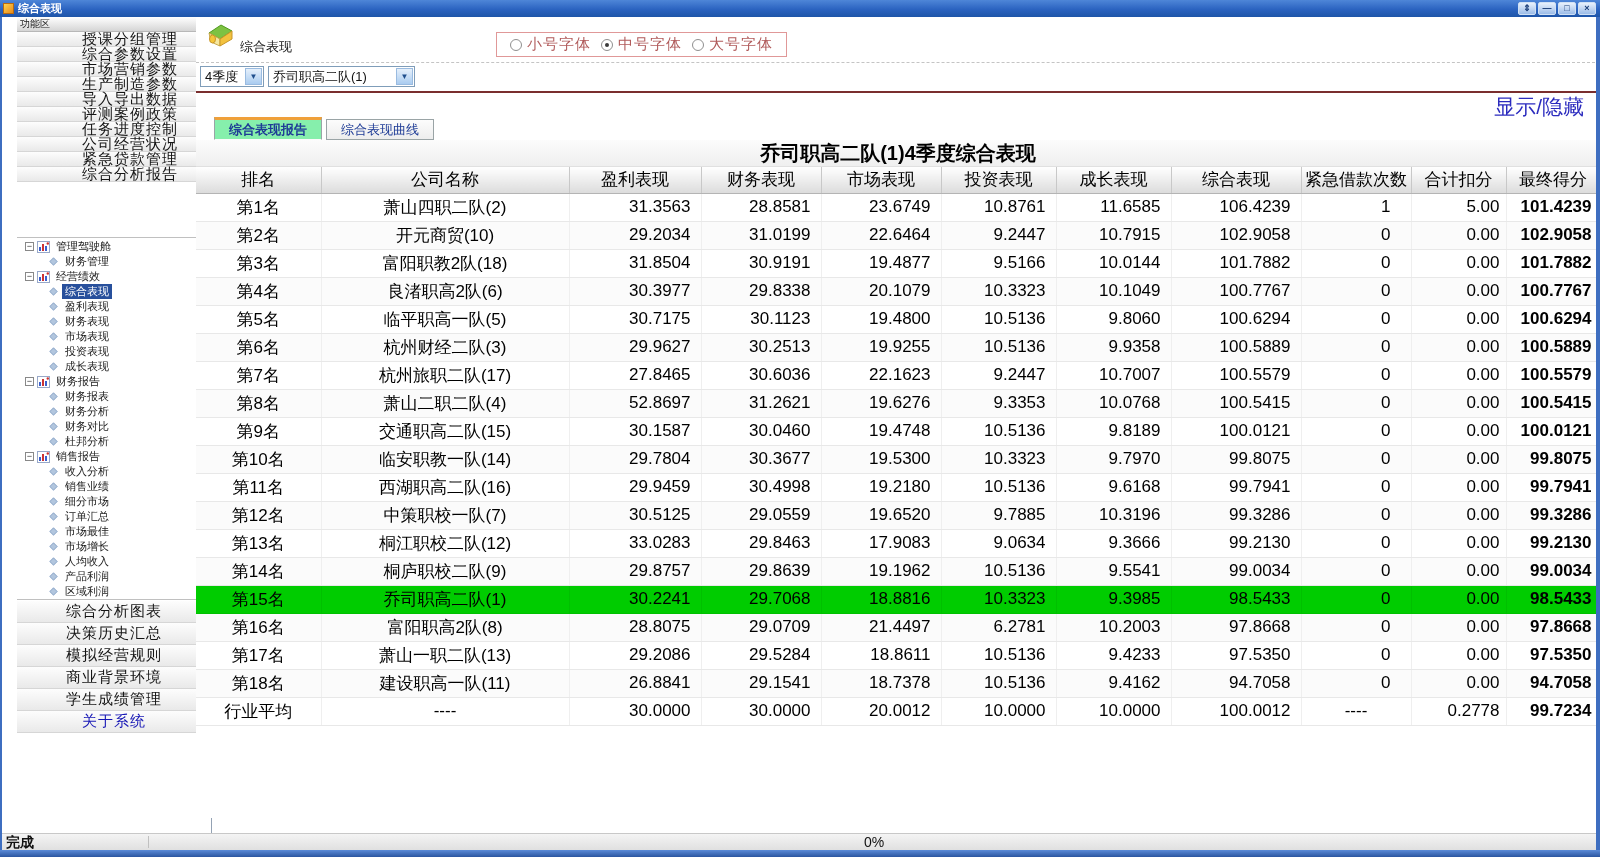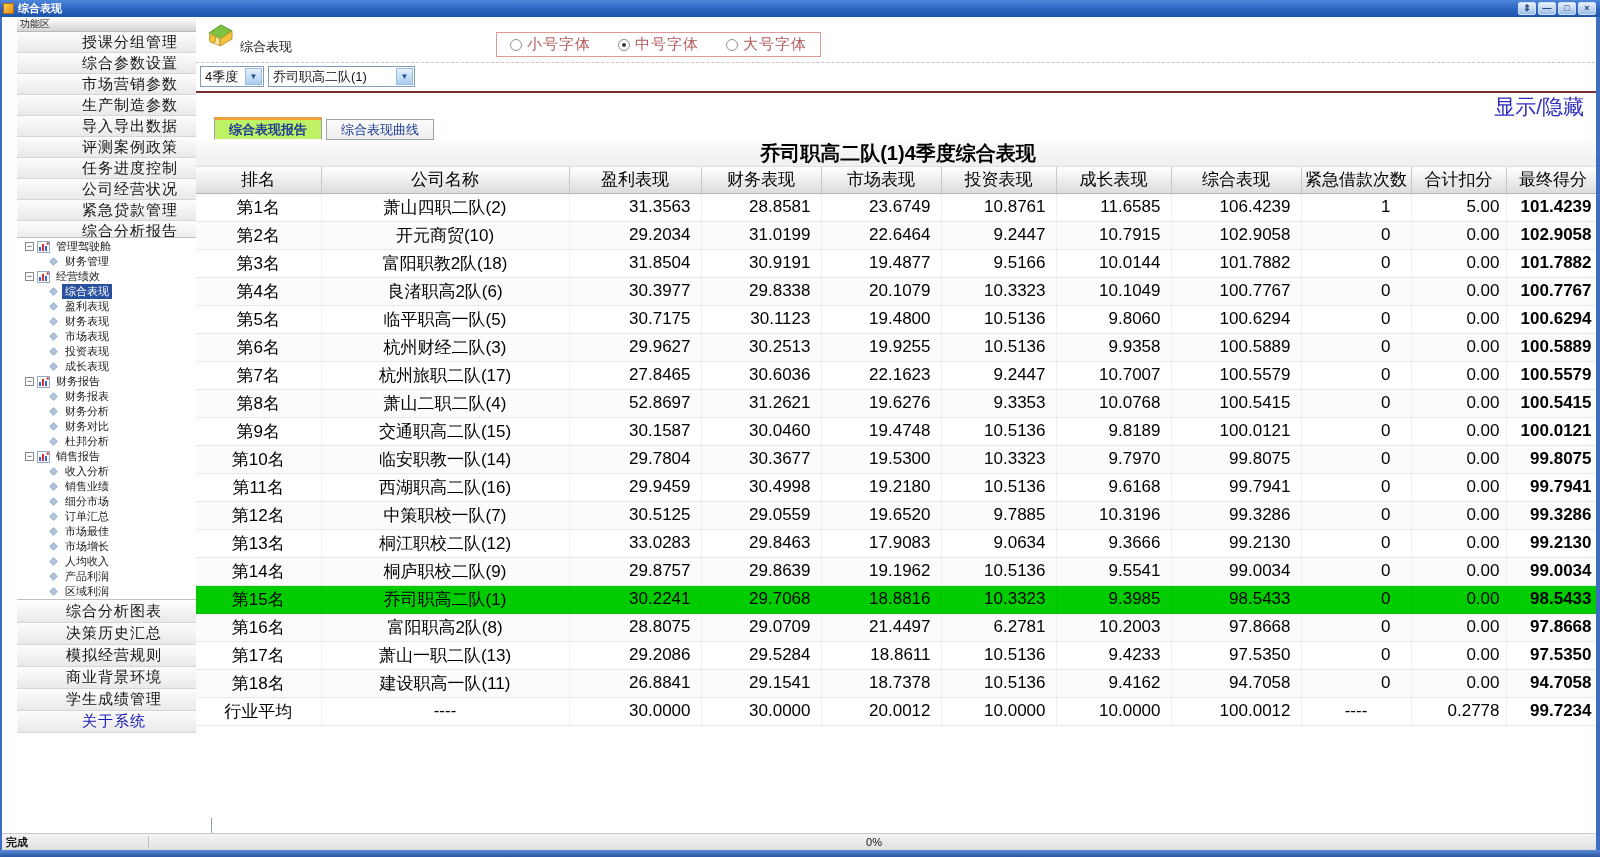--- a/index.html
+++ b/index.html
@@ -22,21 +22,21 @@
     color:#173a74; background:linear-gradient(180deg,#e8f1fc,#9cbce8);
     border:1px solid #cfe0f4; border-radius:2px; cursor:default; }
   
   .sidebar { position:absolute; left:17px; top:17px; width:195px; height:816px;
     background:#fff; border-right:1px solid #94a2b4; }
   .sb-header { height:15px; background:linear-gradient(180deg,#ffffff,#d5d5d5);
     border-bottom:1px solid #b8b8b8; font-size:10px; color:#222;
     display:flex; align-items:center; padding:0 3px; }
   .sb-collapse { margin-left:auto; width:11px; height:11px; font-size:8px; line-height:9px;
     text-align:center; color:#333; border:1px solid #aaa; background:#f4f4f4; }
-  .nav-top .nav-item { height:21px;padding-left:32px; }
+  .nav-top .nav-item { height:15px;padding-left:32px; }
   .nav-item { display:flex; align-items:center; justify-content:center;
     font-size:15px; color:#141414; letter-spacing:1px;
     background:linear-gradient(180deg,#fdfdfd,#e9e9e9);
     border-bottom:1px solid #d6d6d6; cursor:default; }
   .tree-panel { position:absolute; left:0; top:220px; width:194px; height:363px;
     background:#fff; border-top:1px solid #c0c0c0; border-bottom:1px solid #c0c0c0; overflow:hidden; }
   .tree { position:absolute; left:0; top:1px; right:13px; bottom:0; overflow:hidden; }
   .tree-row { height:15px; display:flex; align-items:center; font-size:11px; color:#1a1a1a; white-space:nowrap; }
   .tree-row.parent { padding-left:8px; }
   .tree-row.child  { padding-left:31px; }
@@ -56,41 +56,41 @@
   .sthumb { position:absolute; left:0; right:0; top:14px; height:48px;
     background:linear-gradient(90deg,#fafafa,#d8d8d8); border:1px solid #adadad; }
   .nav-bottom { position:absolute; left:0; top:584px; width:194px; }
   .nav-bottom .nav-item { height:22px; }
   .nav-item.about { color:#1515b5; }
   
   .main { position:absolute; left:196px; top:17px; width:1404px; height:801px; background:#fff; }
   .mh-icon { position:absolute; left:10px; top:5px; }
   .mh-title { position:absolute; left:44px; top:21px; font-size:13px; color:#222; }
   .radio-box { position:absolute; left:300px; top:15px; height:25px;
-    border:1px solid #e09898; display:flex; align-items:center; padding:0 13px; gap:27px; }
+    border:1px solid #e09898; display:flex; align-items:center; padding:0 13px; gap:10px; }
   .radio-item { display:flex; align-items:center; cursor:default; }
   .radio { width:12px; height:12px; border:1px solid #8f8f8f; border-radius:50%;
     background:#fff; position:relative; flex:0 0 auto; }
   .radio.on::after { content:""; position:absolute; inset:3px; border-radius:50%; background:#3a3a3a; }
   .radio-lab { color:#b05a5a; font-size:15px; margin-left:5px; letter-spacing:1px; }
   .dotted { position:absolute; left:0; right:0; top:45px; border-top:1px dashed #c4c4c4; }
   .select { position:absolute; height:21px; border:1px solid #7f9db9; background:#fff;
     font-size:13px; line-height:19px; padding-left:4px; color:#111; }
   .select .arrowbox { position:absolute; right:1px; top:1px; bottom:1px; width:17px;
     background:linear-gradient(180deg,#e6f0fb,#aaccf0); border:1px solid #9abbe0;
     color:#1f4e8c; font-size:8px; display:flex; align-items:center; justify-content:center; }
   .sel-quarter { left:4px;  top:49px; width:64px; }
   .sel-team    { left:72px; top:49px; width:147px; }
   .maroon { position:absolute; left:0; right:0; top:74px; height:2px; background:#7a2e2e; }
   .showhide { position:absolute; right:16px; top:76px; font-size:21px; color:#2b2bbe; cursor:default; }
   .tabs { position:absolute; left:18px; top:100px; height:23px; display:flex; align-items:flex-end; }
   .tab { height:21px; padding:0 14px; font-size:13px; color:#1f3c96; line-height:20px;
     background:linear-gradient(180deg,#fcfcfc,#ededed);
     border:1px solid #9aa4a6; margin-right:4px; cursor:default; }
-  .tab.active { height:23px; font-weight:bold; background:#bef264; line-height:19px;
+  .tab.active { height:23px; font-weight:bold; background:#86efac; line-height:19px;
     border-top:3px solid #efa03a; border-bottom:1px solid #fbfbfb; }
   .table-wrap { position:absolute; left:0; top:123px; width:1404px; }
   .tbl-title { height:27px; line-height:27px; text-align:center; font-size:20px; font-weight:bold;
     color:#000; background:linear-gradient(180deg,#fcfcfc,#efefef); border-bottom:1px solid #e0e0e0; }
   table { width:1404px; border-collapse:collapse; table-layout:fixed; font-size:17px; color:#000; }
   thead th { height:26px; font-weight:normal; font-size:17px; text-align:center;
     background:linear-gradient(180deg,#ffffff,#dcdcdc);
     border-right:1px solid #c8c8c8; border-bottom:1px solid #b4b4b4; overflow:hidden; }
   tbody td { height:28px; border-bottom:1px solid #e8e8e8; border-right:1px solid #efefef;
     overflow:hidden; white-space:nowrap; }
@@ -104,21 +104,21 @@
   td.c2,td.c3,td.c4,td.c5,td.c6,td.c7 { text-align:right; padding-right:10px; }
   .c8 { width:110px; } td.c8 { text-align:right; padding-right:20px; }
   .c9 { width:95px; }  td.c9 { text-align:right; padding-right:6px; }
   .c10 { width:94px; } td.c10 { text-align:right; padding-right:8px; font-weight:bold; }
   td.dash { text-align:center; padding-right:0; }
   
   .online-bar { position:absolute; left:196px; top:818px; width:1404px; height:15px;
     background:linear-gradient(180deg,#f0f7fe,#bdd8f2); border-top:1px solid #ffffff;
     border-bottom:1px solid #9fbcd8; font-size:11px; color:#23456a; line-height:14px; padding-left:8px; }
   .statusbar { position:absolute; left:0; top:833px; width:1600px; height:17px;
-    background:linear-gradient(180deg,#f4f4f4,#e0e0e0); border-top:1px solid #c8c8c8; font-size:11px; color:#111; }
+    background:linear-gradient(180deg,#f4f4f4,#e0e0e0); border-top:1px solid #c8c8c8; font-size:14px; color:#111; }
   .sb-left { position:absolute; left:6px; top:0; line-height:17px; font-weight:bold; }
   .sb-div { position:absolute; left:148px; top:2px; bottom:2px; width:1px; background:#c0c0c0; }
   .sb-progress { position:absolute; left:148px; right:0; top:0; text-align:center; line-height:17px; }
   .bottom-edge { position:absolute; left:0; top:850px; width:1600px; height:7px;
     background:linear-gradient(180deg,#5b8bd8,#2b55a0); }
   .edge-l { position:absolute; left:0; top:17px; bottom:7px; width:2px; background:#3e6ec0; z-index:5; }
   .edge-r { position:absolute; right:0; top:17px; bottom:7px; width:4px; background:#3e6ec0; z-index:5; }
 </style>
 </head>
 <body>

